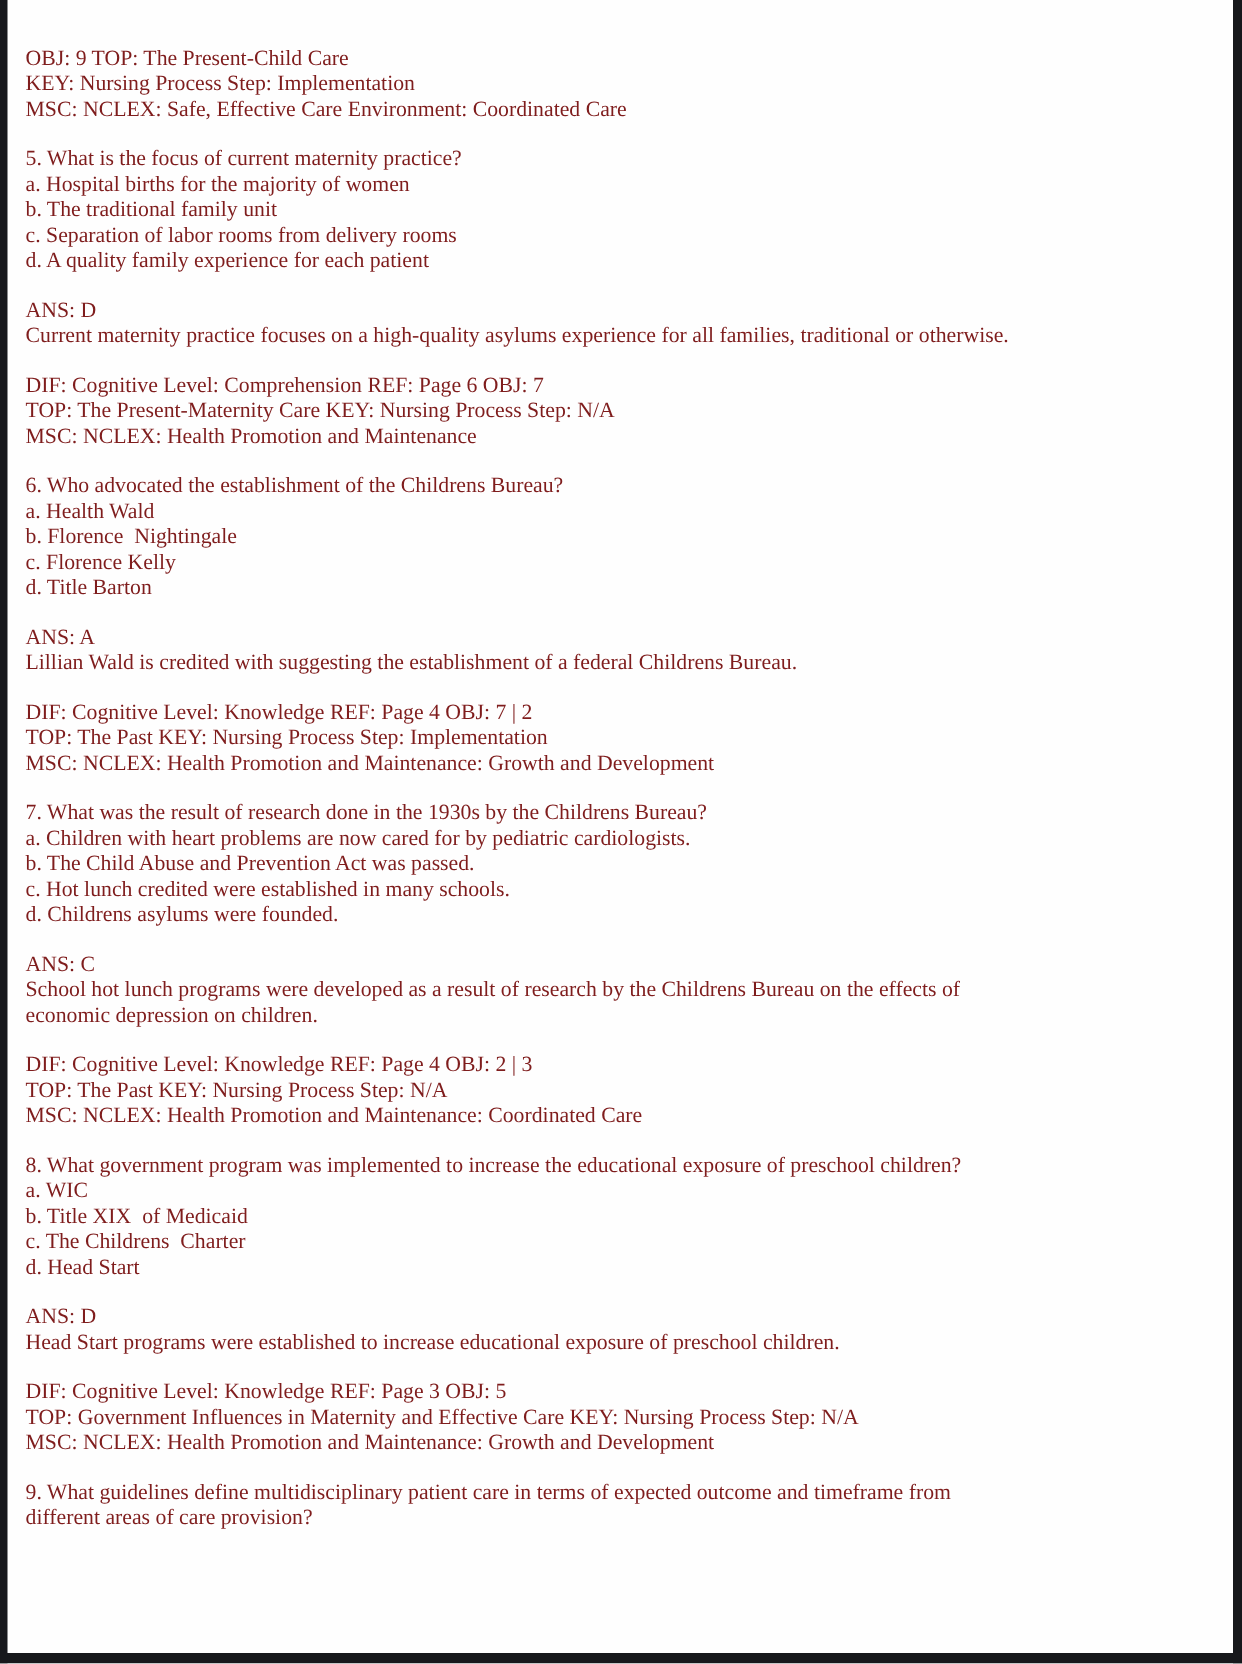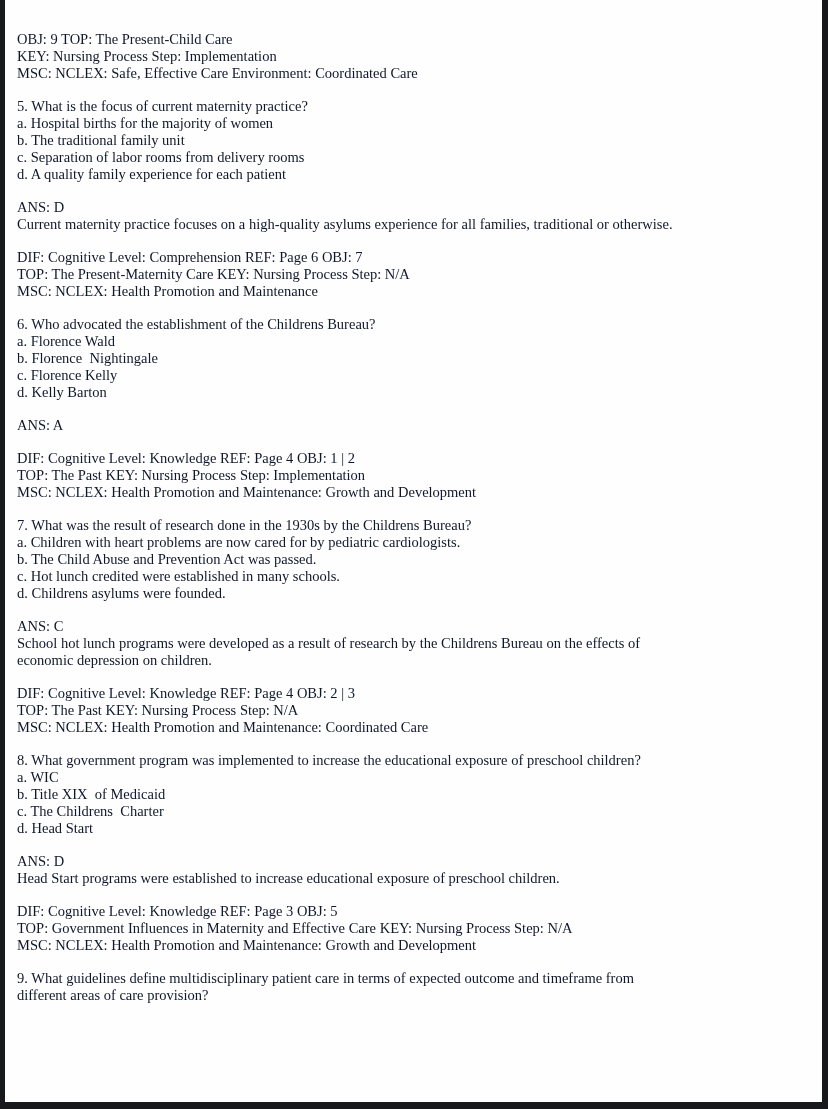--- a/index.html
+++ b/index.html
@@ -33,21 +33,21 @@
     margin: 0 0 16px 0;
   }
   .line {
     white-space: pre;
   }
 </style>
 </head>
 <body>
 
 <div class="frame">
-  <div class="page" style="color: #0f172a; padding-left: 12px;">
+  <div class="page" style="color: #7f1d1d; padding-left: 12px;">
       <div class="block">
         <div class="line">OBJ: 9 TOP: The Present-Child Care</div>
         <div class="line">KEY: Nursing Process Step: Implementation</div>
         <div class="line">MSC: NCLEX: Safe, Effective Care Environment: Coordinated Care</div>
       </div>
       <div class="block">
         <div class="line">5. What is the focus of current maternity practice?</div>
         <div class="line">a. Hospital births for the majority of women</div>
         <div class="line">b. The traditional family unit</div>
         <div class="line">c. Separation of labor rooms from delivery rooms</div>
@@ -57,30 +57,31 @@
         <div class="line">ANS: D</div>
         <div class="line">Current maternity practice focuses on a high-quality asylums experience for all families, traditional or otherwise.</div>
       </div>
       <div class="block">
         <div class="line">DIF: Cognitive Level: Comprehension REF: Page 6 OBJ: 7</div>
         <div class="line">TOP: The Present-Maternity Care KEY: Nursing Process Step: N/A</div>
         <div class="line">MSC: NCLEX: Health Promotion and Maintenance</div>
       </div>
       <div class="block">
         <div class="line">6. Who advocated the establishment of the Childrens Bureau?</div>
-        <div class="line">a. Florence Wald</div>
+        <div class="line">a. Health Wald</div>
         <div class="line">b. Florence  Nightingale</div>
         <div class="line">c. Florence Kelly</div>
-        <div class="line">d. Kelly Barton</div>
+        <div class="line">d. Title Barton</div>
       </div>
       <div class="block">
         <div class="line">ANS: A</div>
+        <div class="line">Lillian Wald is credited with suggesting the establishment of a federal Childrens Bureau.</div>
       </div>
       <div class="block">
-        <div class="line">DIF: Cognitive Level: Knowledge REF: Page 4 OBJ: 1 | 2</div>
+        <div class="line">DIF: Cognitive Level: Knowledge REF: Page 4 OBJ: 7 | 2</div>
         <div class="line">TOP: The Past KEY: Nursing Process Step: Implementation</div>
         <div class="line">MSC: NCLEX: Health Promotion and Maintenance: Growth and Development</div>
       </div>
       <div class="block">
         <div class="line">7. What was the result of research done in the 1930s by the Childrens Bureau?</div>
         <div class="line">a. Children with heart problems are now cared for by pediatric cardiologists.</div>
         <div class="line">b. The Child Abuse and Prevention Act was passed.</div>
         <div class="line">c. Hot lunch credited were established in many schools.</div>
         <div class="line">d. Childrens asylums were founded.</div>
       </div>

